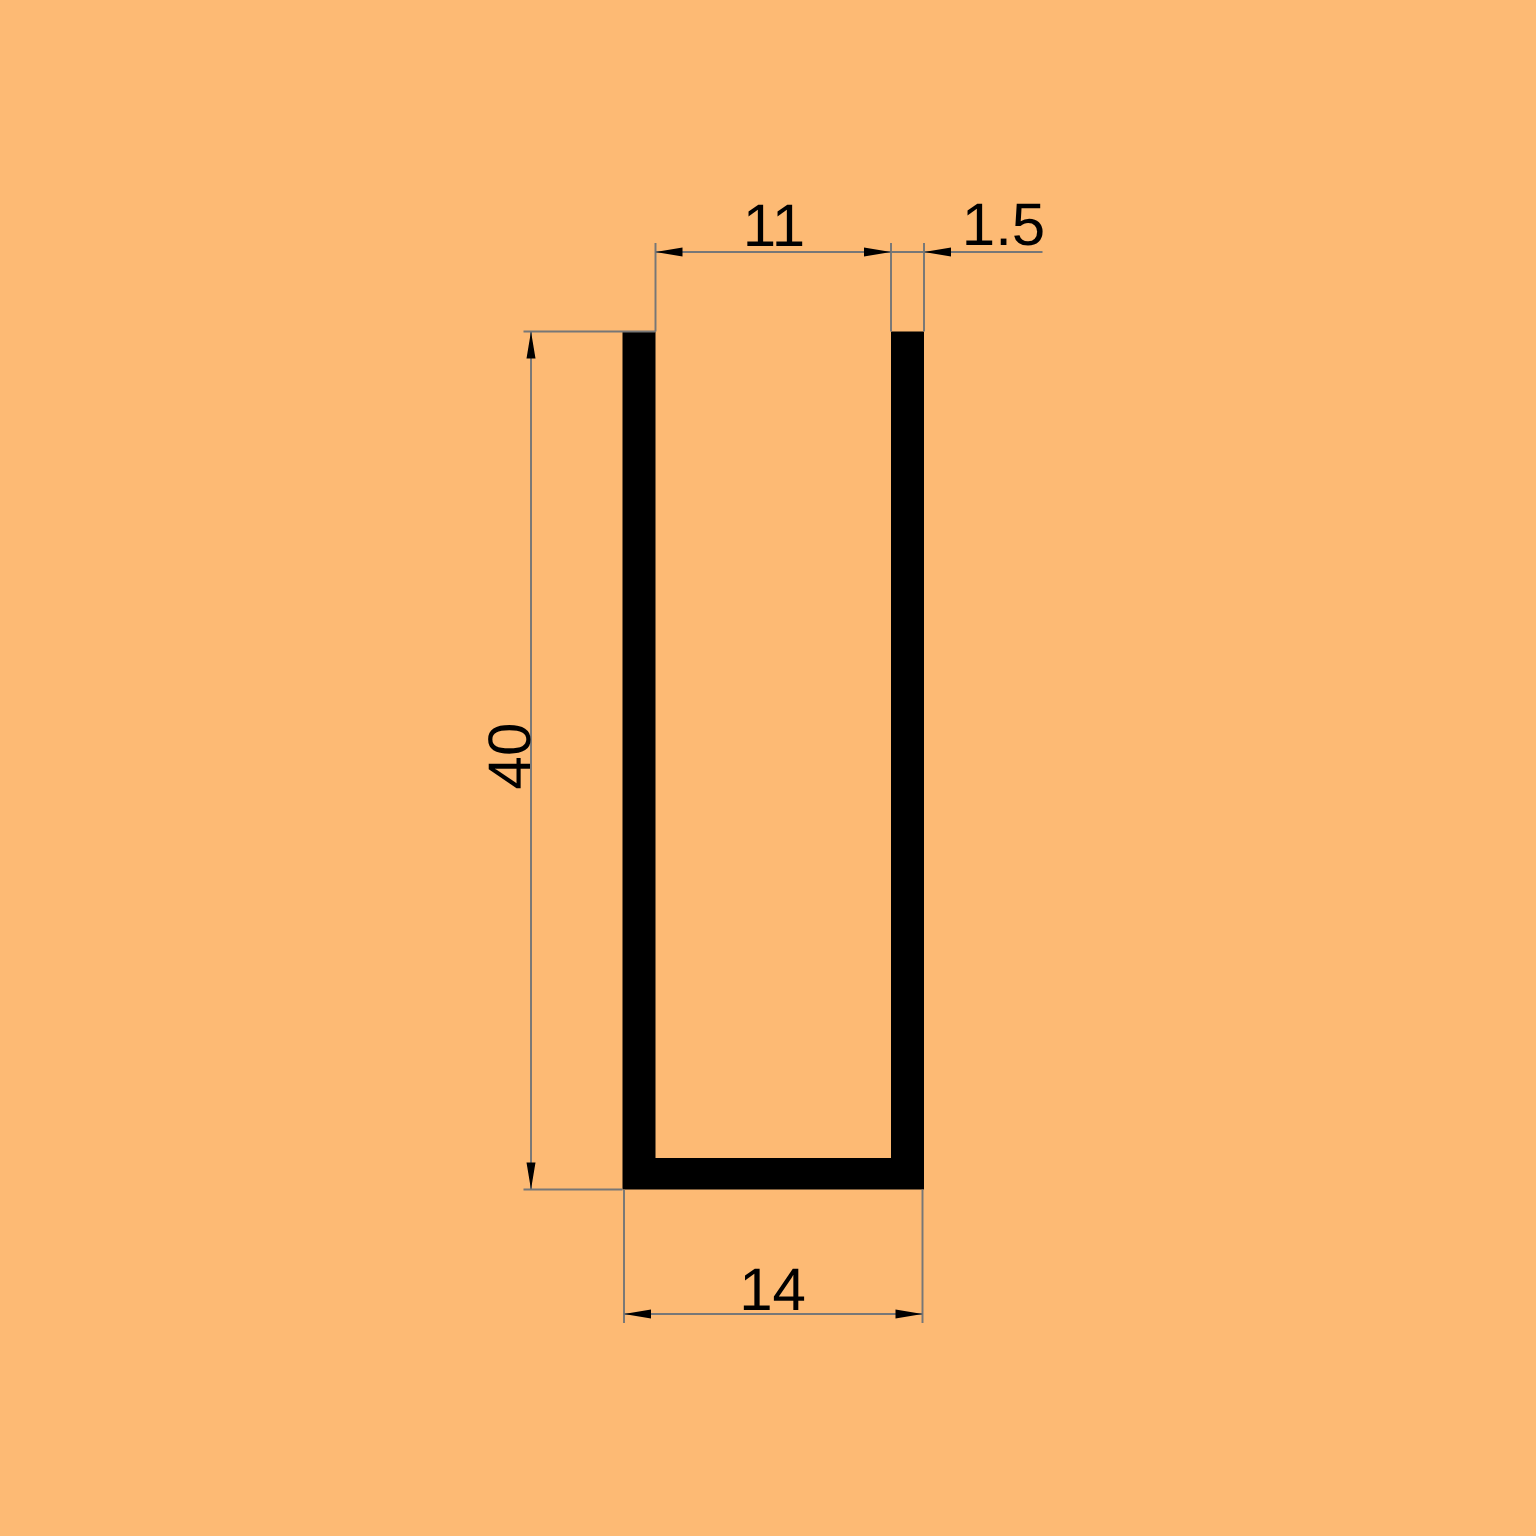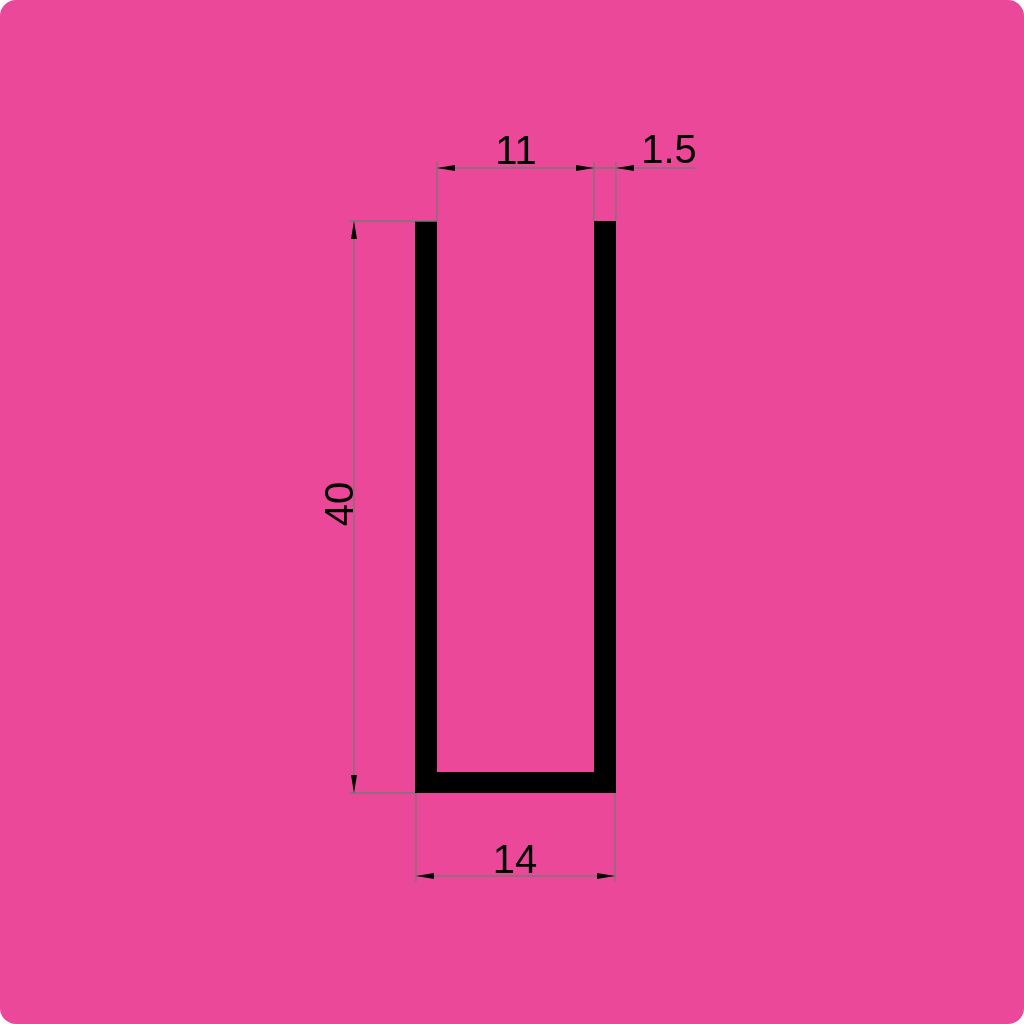--- a/index.html
+++ b/index.html
@@ -4,24 +4,23 @@
 <style>
   html, body {
     margin: 0;
     padding: 0;
     background: #ffffff;
   }
   .page {
     position: relative;
     width: 1024px;
     height: 1024px;
-    background: #ec4899;
+    background: #fdba74;
     overflow: hidden;
     font-family: "Liberation Sans", sans-serif;
-    border-radius: 16px;
   }
   svg.drawing {
     position: absolute;
     top: 0;
     left: 0;
   }
   .dim-text {
     font-family: "Liberation Sans", sans-serif;
     font-size: 40px;
     font-weight: 400;

